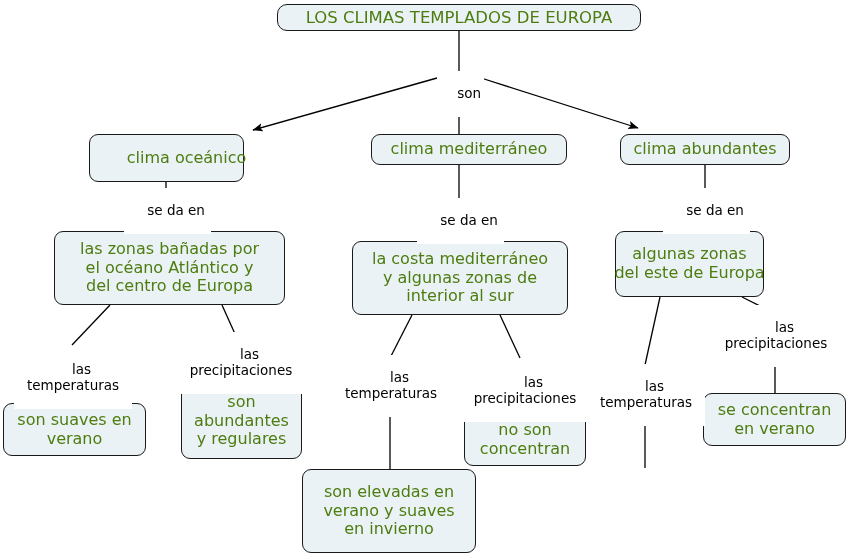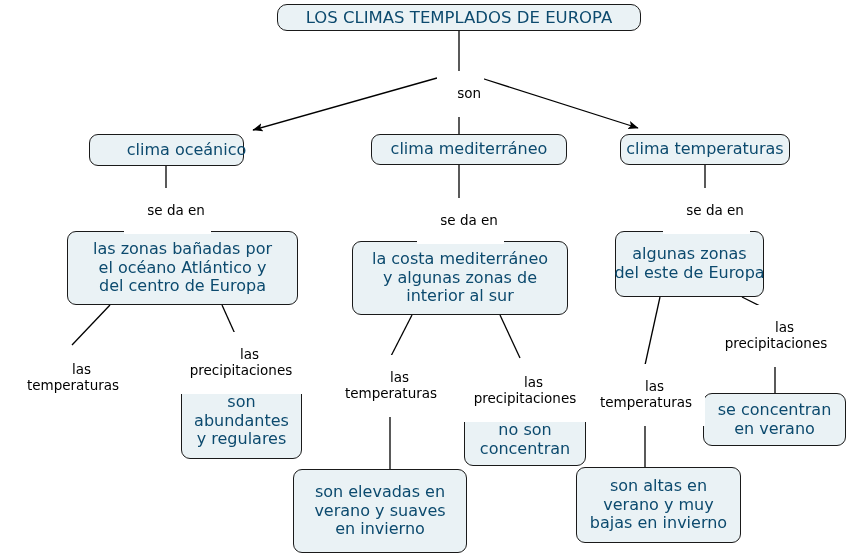--- a/index.html
+++ b/index.html
@@ -27,21 +27,21 @@
   .node {
     position: absolute;
     box-sizing: border-box;
     background: #eaf2f5;
     border: 1.3px solid #1a1a1a;
     border-radius: 9px;
     display: flex;
     align-items: center;
     justify-content: center;
     text-align: center;
-    color: #0c4a6e;
+    color: #4d7c0f;
     line-height: 1.16;
     white-space: pre;
     z-index: 2;
   }
   .node.root {
     font-size: 16.5px;
     border-radius: 10px;
   }
   .node.level1 {
     font-size: 16px;
@@ -106,43 +106,43 @@
   </svg>
 
   <div class="node root" style="left:277px; top:4px; width:364px; height:27px;">
     <span>LOS CLIMAS TEMPLADOS DE EUROPA</span>
   </div>
 
   <div class="edge-label" style="left:437px; top:71px; width:45px;">
     <span>son</span>
   </div>
 
-  <div class="node level1" style="left:89px; top:134px; width:155px; height:32px;padding-left:40px;">
+  <div class="node level1" style="left:89px; top:134px; width:155px; height:48px;padding-left:40px;">
     <span>clima oceánico</span>
   </div>
 
   <div class="node level1" style="left:371px; top:134px; width:196px; height:31px;">
     <span>clima mediterráneo</span>
   </div>
 
   <div class="node level1" style="left:620px; top:134px; width:170px; height:31px;">
-    <span>clima temperaturas</span>
+    <span>clima abundantes</span>
   </div>
 
   <div class="edge-label" style="left:124px; top:188px; width:85px;">
     <span>se da en</span>
   </div>
   <div class="edge-label" style="left:417px; top:198px; width:85px;">
     <span>se da en</span>
   </div>
   <div class="edge-label" style="left:663px; top:188px; width:85px;">
     <span>se da en</span>
   </div>
 
-  <div class="node level2" style="left:67px; top:231px; width:231px; height:74px;">
+  <div class="node level2" style="left:54px; top:231px; width:231px; height:74px;">
     <span>las zonas bañadas por
 el océano Atlántico y
 del centro de Europa</span>
   </div>
 
   <div class="node level2" style="left:352px; top:241px; width:216px; height:74px;">
     <span>la costa mediterráneo
 y algunas zonas de
 interior al sur</span>
   </div>
@@ -172,42 +172,41 @@
 
   <div class="edge-label" style="left:587px; top:364px; width:116px;">
     <span>las
 temperaturas</span>
   </div>
   <div class="edge-label" style="left:711px; top:305px; width:128px;">
     <span>las
 precipitaciones</span>
   </div>
 
+  <div class="node leaf" style="left:3px; top:403px; width:143px; height:53px;">
+    <span>son suaves en
+verano</span>
+  </div>
 
   <div class="node leaf" style="left:181px; top:383px; width:121px; height:76px;">
     <span>son
 abundantes
 y regulares</span>
   </div>
 
-  <div class="node leaf" style="left:293px; top:469px; width:174px; height:84px;">
+  <div class="node leaf" style="left:302px; top:469px; width:174px; height:84px;">
     <span>son elevadas en
 verano y suaves
 en invierno</span>
   </div>
 
   <div class="node leaf" style="left:464px; top:413px; width:122px; height:53px;">
     <span>no son
 concentran</span>
   </div>
 
-  <div class="node leaf" style="left:576px; top:467px; width:165px; height:76px;">
-    <span>son altas en
-verano y muy
-bajas en invierno</span>
-  </div>
 
   <div class="node leaf" style="left:703px; top:393px; width:143px; height:53px;">
     <span>se concentran
 en verano</span>
   </div>
 
 </div>
 
 </body></html>

